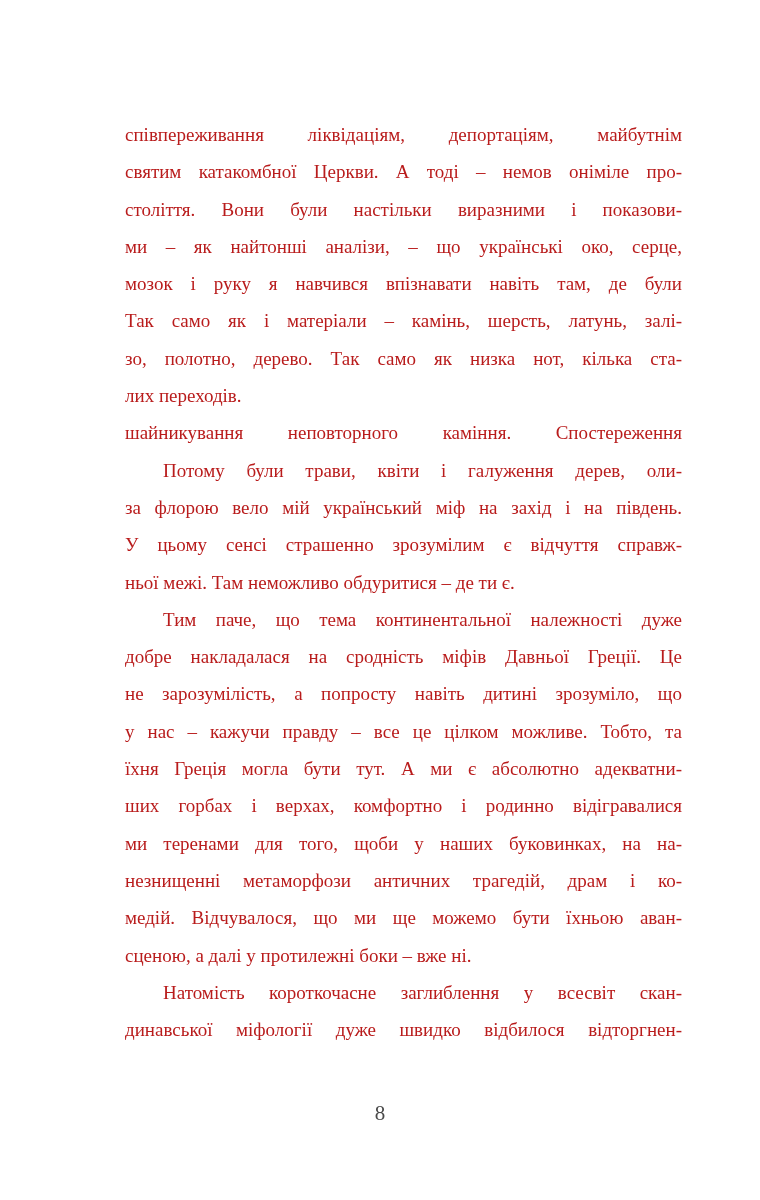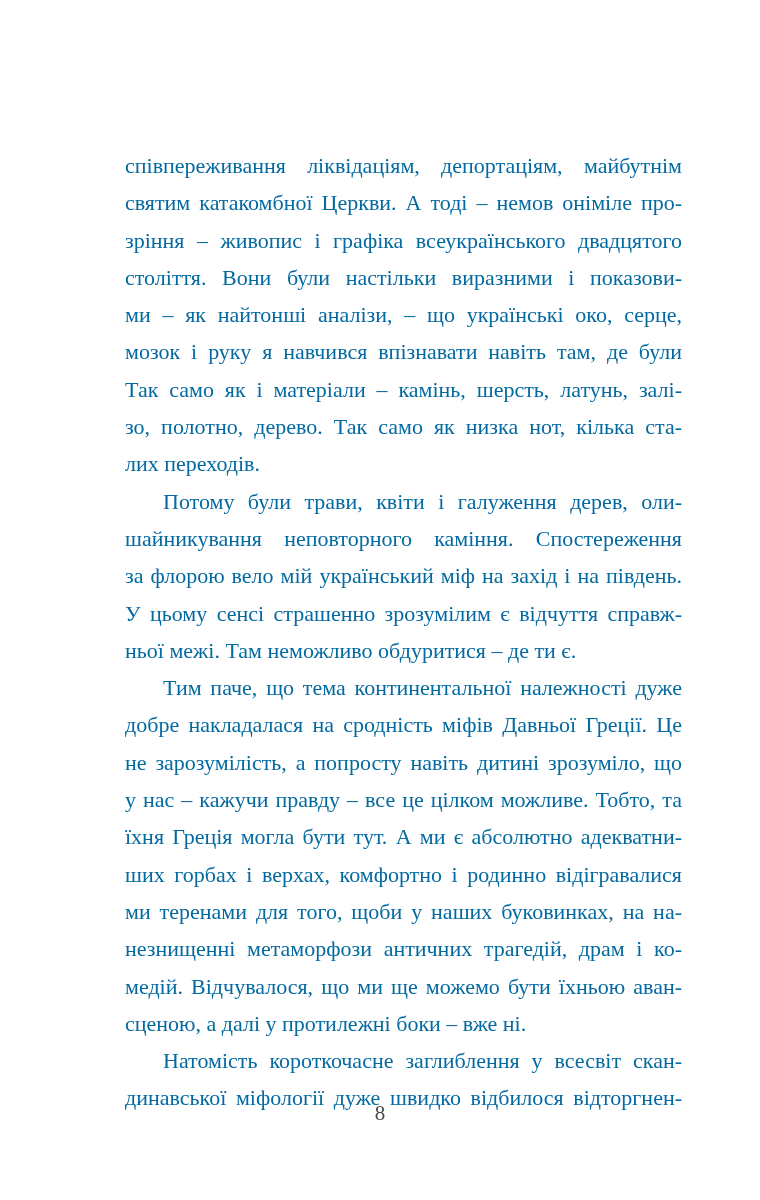--- a/index.html
+++ b/index.html
@@ -17,25 +17,24 @@
     position: absolute;
     left: 0; top: 0;
     width: 760px; height: 1200px;
     background: #ffffff;
   }
   .text-block {
     position: absolute;
     left: 125px;
     top: 116px;
     width: 557px;
-    color: #0369a1;
+    color: #b91c1c;
     font-family: "Liberation Serif", "DejaVu Serif", serif;
-    font-size: 22px;
+    font-size: 19px;
     line-height: 37.3px;
-    margin-top: 31px;
   }
   .line {
     display: block;
     height: 37.3px;
     white-space: nowrap;
     text-align: justify;
     text-align-last: justify;
   }
   .line.last {
     text-align-last: left;
@@ -56,32 +55,31 @@
 </style>
 </head>
 <body>
 
 <div class="page">
   <div class="text-block">
 
     <div>
       <span class="line">співпереживання ліквідаціям, депортаціям, майбутнім</span>
       <span class="line">святим катакомбної Церкви. А тоді – немов оніміле про-</span>
-      <span class="line">зріння – живопис і графіка всеукраїнського двадцятого</span>
       <span class="line">століття. Вони були настільки виразними і показови-</span>
       <span class="line">ми – як найтонші аналізи, – що українські око, серце,</span>
       <span class="line">мозок і руку я навчився впізнавати навіть там, де були</span>
       <span class="line">Так само як і матеріали – камінь, шерсть, латунь, залі-</span>
       <span class="line">зо, полотно, дерево. Так само як низка нот, кілька ста-</span>
       <span class="line last">лих переходів.</span>
     </div>
 
     <div>
+      <span class="line">шайникування неповторного каміння. Спостереження</span>
       <span class="line indent">Потому були трави, квіти і галуження дерев, оли-</span>
-      <span class="line">шайникування неповторного каміння. Спостереження</span>
       <span class="line">за флорою вело мій український міф на захід і на південь.</span>
       <span class="line">У цьому сенсі страшенно зрозумілим є відчуття справж-</span>
       <span class="line last">ньої межі. Там неможливо обдуритися – де ти є.</span>
     </div>
 
     <div>
       <span class="line indent">Тим паче, що тема континентальної належності дуже</span>
       <span class="line">добре накладалася на сродність міфів Давньої Греції. Це</span>
       <span class="line">не зарозумілість, а попросту навіть дитині зрозуміло, що</span>
       <span class="line">у нас – кажучи правду – все це цілком можливе. Тобто, та</span>

